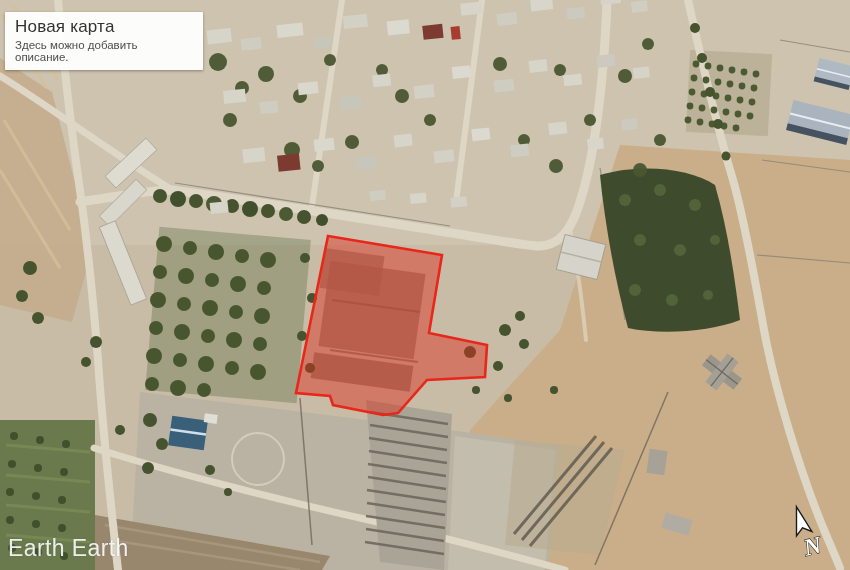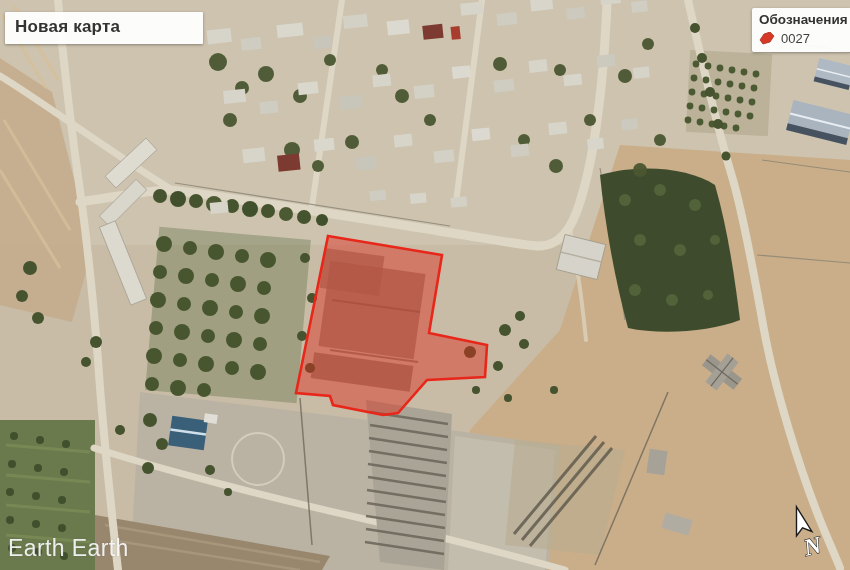--- a/index.html
+++ b/index.html
@@ -5,21 +5,21 @@
   html,body{margin:0;padding:0;background:#222;}
   .stage{position:relative;width:850px;height:570px;overflow:hidden;
          font-family:"Liberation Sans","DejaVu Sans",sans-serif;background:#c8bca6;}
   .stage svg.layer{position:absolute;left:0;top:0;width:850px;height:570px;display:block;}
   
   .hl-poly{fill:rgba(221,44,28,.46);stroke:#e8271a;stroke-width:2.6;stroke-linejoin:miter;}
   
   .panel{position:absolute;background:rgba(255,255,255,.94);
          box-shadow:0 1px 3px rgba(0,0,0,.35);border-radius:1px;z-index:5;}
   .title-panel{left:5px;top:12px;width:178px;padding:4px 10px 7px;}
-  .panel-title{font-size:17px;font-weight:bold;color:#333;letter-spacing:.2px;line-height:1.25;}
+  .panel-title{font-size:17px;font-weight:normal;color:#333;letter-spacing:.2px;line-height:1.25;}
   .panel-desc{font-size:11.5px;color:#4e4e4e;margin-top:2px;}
   .legend-panel{right:0;top:8px;width:84px;padding:4px 7px 6px;border-radius:2px 0 0 2px;}
   .legend-title{font-size:13.5px;font-weight:bold;color:#333;}
   .legend-item{display:flex;align-items:center;gap:6px;margin-top:4px;
                font-size:13px;color:#3f3f3f;}
   .legend-item svg{flex:0 0 auto;display:block;}
   .watermark{position:absolute;left:8px;bottom:8px;z-index:5;font-size:23px;
              color:rgba(255,255,255,.88);letter-spacing:.4px;
              text-shadow:0 0 2px rgba(90,90,90,.35);}
   .north{position:absolute;right:12px;bottom:2px;z-index:4;}
@@ -365,31 +365,23 @@
       </g>
     </g>
   </svg>
 
   <svg class="layer" viewBox="0 0 850 570" style="z-index:2">
     <polygon class="hl-poly" points="328,236 442,255 429,333 487,345 485,377 427,380 398,413 383,415 333,405 330,396 296,393"></polygon>
   </svg>
 
   <div class="panel title-panel">
     <div class="panel-title">Новая карта</div>
+    <div class="panel-desc">Здесь можно добавить описание.</div>
   </div>
 
-  <div class="panel legend-panel">
-    <div class="legend-title">Обозначения</div>
-    <div class="legend-item">
-      <svg width="16" height="13" viewBox="0 0 16 13">
-        <polygon points="1,8 5,2 11,0 15,4 11,10 4,12" stroke="#a32417" stroke-width="0.7" fill="#d63a26"></polygon>
-      </svg>
-      <span>0027</span>
-    </div>
-  </div>
 
   <div class="watermark">Earth Earth</div>
 
   <svg class="north" width="60" height="70" viewBox="0 0 60 70">
     <g transform="translate(24,28) rotate(-16)">
       <polygon points="0,-20 8,8 0,2 -8,8" fill="#ffffff" stroke="#1a1a1a" stroke-width="1.4"></polygon>
     </g>
     <text x="28" y="58" transform="rotate(-14 28 58)" font-family="Liberation Serif, DejaVu Serif, serif" font-style="italic" font-weight="bold" font-size="24" fill="#ffffff" stroke="#1a1a1a" stroke-width="1" paint-order="stroke">N</text>
   </svg>
 

